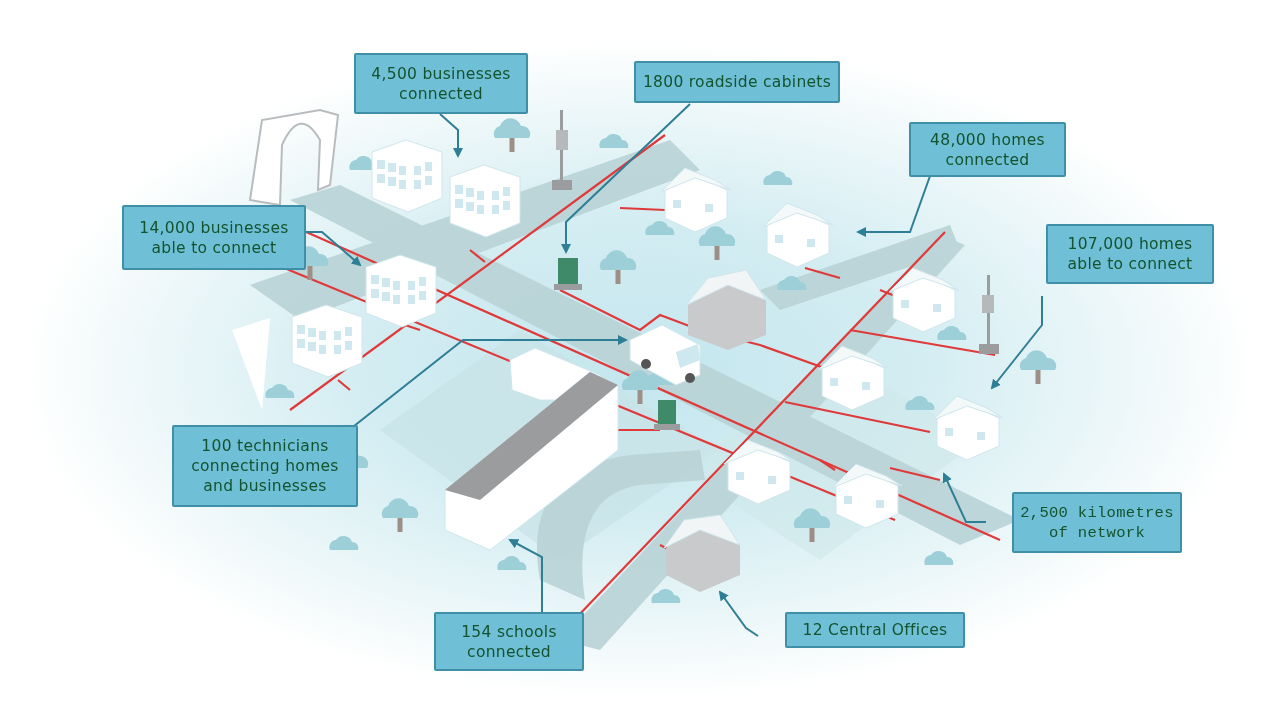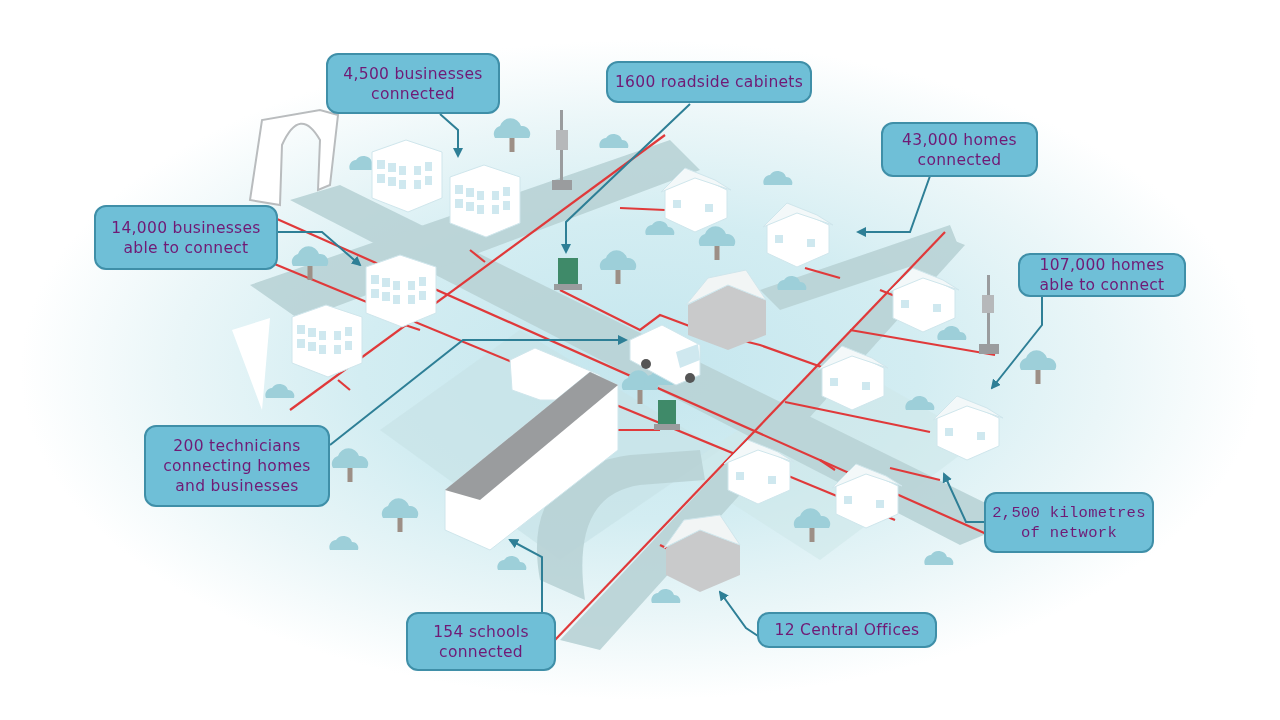--- a/index.html
+++ b/index.html
@@ -1,23 +1,23 @@
 <!DOCTYPE html>
 <html><head>
 <meta charset="utf-8">
 <style>
   html,body{margin:0;padding:0;}
   body{width:1280px;height:720px;overflow:hidden;position:relative;
        font-family:"DejaVu Sans","Liberation Sans",sans-serif;
        background:radial-gradient(ellipse 620px 330px at 640px 370px,#c4e6ee 0%,#d3edf2 45%,#eaf6f8 75%,#ffffff 100%);}
   #scene{position:absolute;left:0;top:0;width:1280px;height:720px;}
-  .callout{position:absolute;background:#6fbfd7;border:2px solid #3f8fa8;border-radius:12px;
-           color:#701a75;font-size:15.5px;line-height:20px;text-align:center;
+  .callout{position:absolute;background:#6fbfd7;border:2px solid #3f8fa8;border-radius:2px;
+           color:#14532d;font-size:15.5px;line-height:20px;text-align:center;
            display:flex;align-items:center;justify-content:center;box-sizing:border-box;
-           letter-spacing:0.3px;}
+           letter-spacing:0.3px;margin-left:28px;}
   .callout span{display:block;white-space:pre-line;}
 </style>
 </head>
 <body>
 
 <svg id="scene" viewBox="0 0 1280 720" xmlns="http://www.w3.org/2000/svg">
   <defs>
     <marker id="ah" viewBox="0 0 10 10" refX="8" refY="5" markerWidth="5" markerHeight="5" orient="auto">
       <path d="M0,0 L10,5 L0,10 z" fill="#2e7f96"></path>
     </marker>
@@ -183,36 +183,36 @@
     <polyline points="758,636 746,628 720,592"></polyline>
     <polyline points="986,522 966,522 944,474"></polyline>
   </g>
 </svg>
 
 <div class="callout" style="left:326px;top:53px;width:174px;height:61px;">
   <span>4,500 businesses
 connected</span>
 </div>
 <div class="callout" style="left:606px;top:61px;width:206px;height:42px;">
-  <span>1600 roadside cabinets</span>
+  <span>1800 roadside cabinets</span>
 </div>
 <div class="callout" style="left:881px;top:122px;width:157px;height:55px;">
-  <span>43,000 homes
+  <span>48,000 homes
 connected</span>
 </div>
-<div class="callout" style="left:1018px;top:253px;width:168px;height:44px;">
+<div class="callout" style="left:1018px;top:224px;width:168px;height:60px;">
   <span>107,000 homes
 able to connect</span>
 </div>
 <div class="callout" style="left:94px;top:205px;width:184px;height:65px;">
   <span>14,000 businesses
 able to connect</span>
 </div>
 <div class="callout" style="left:144px;top:425px;width:186px;height:82px;">
-  <span>200 technicians
+  <span>100 technicians
 connecting homes
 and businesses</span>
 </div>
 <div class="callout" style="left:406px;top:612px;width:150px;height:59px;text-align:center;">
   <span>154 schools
 connected</span>
 </div>
 <div class="callout" style="left:757px;top:612px;width:180px;height:36px;">
   <span>12 Central Offices</span>
 </div>

